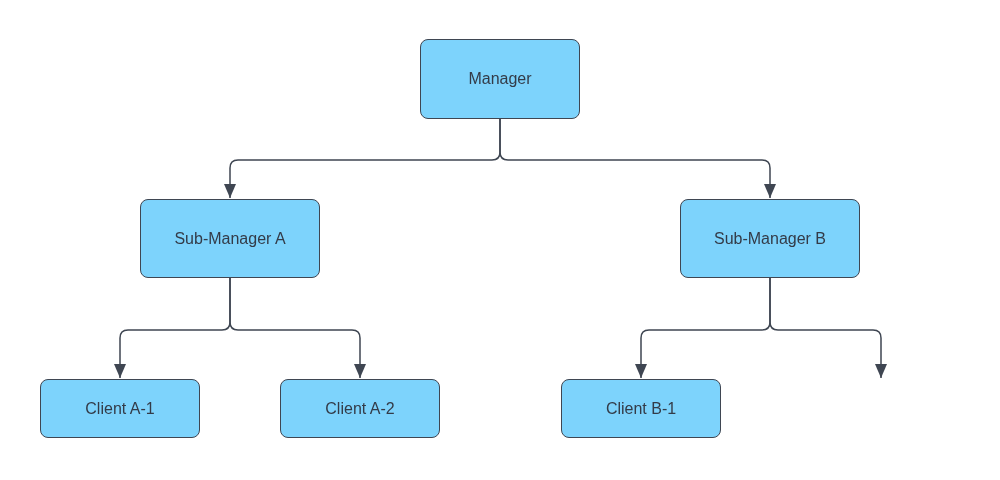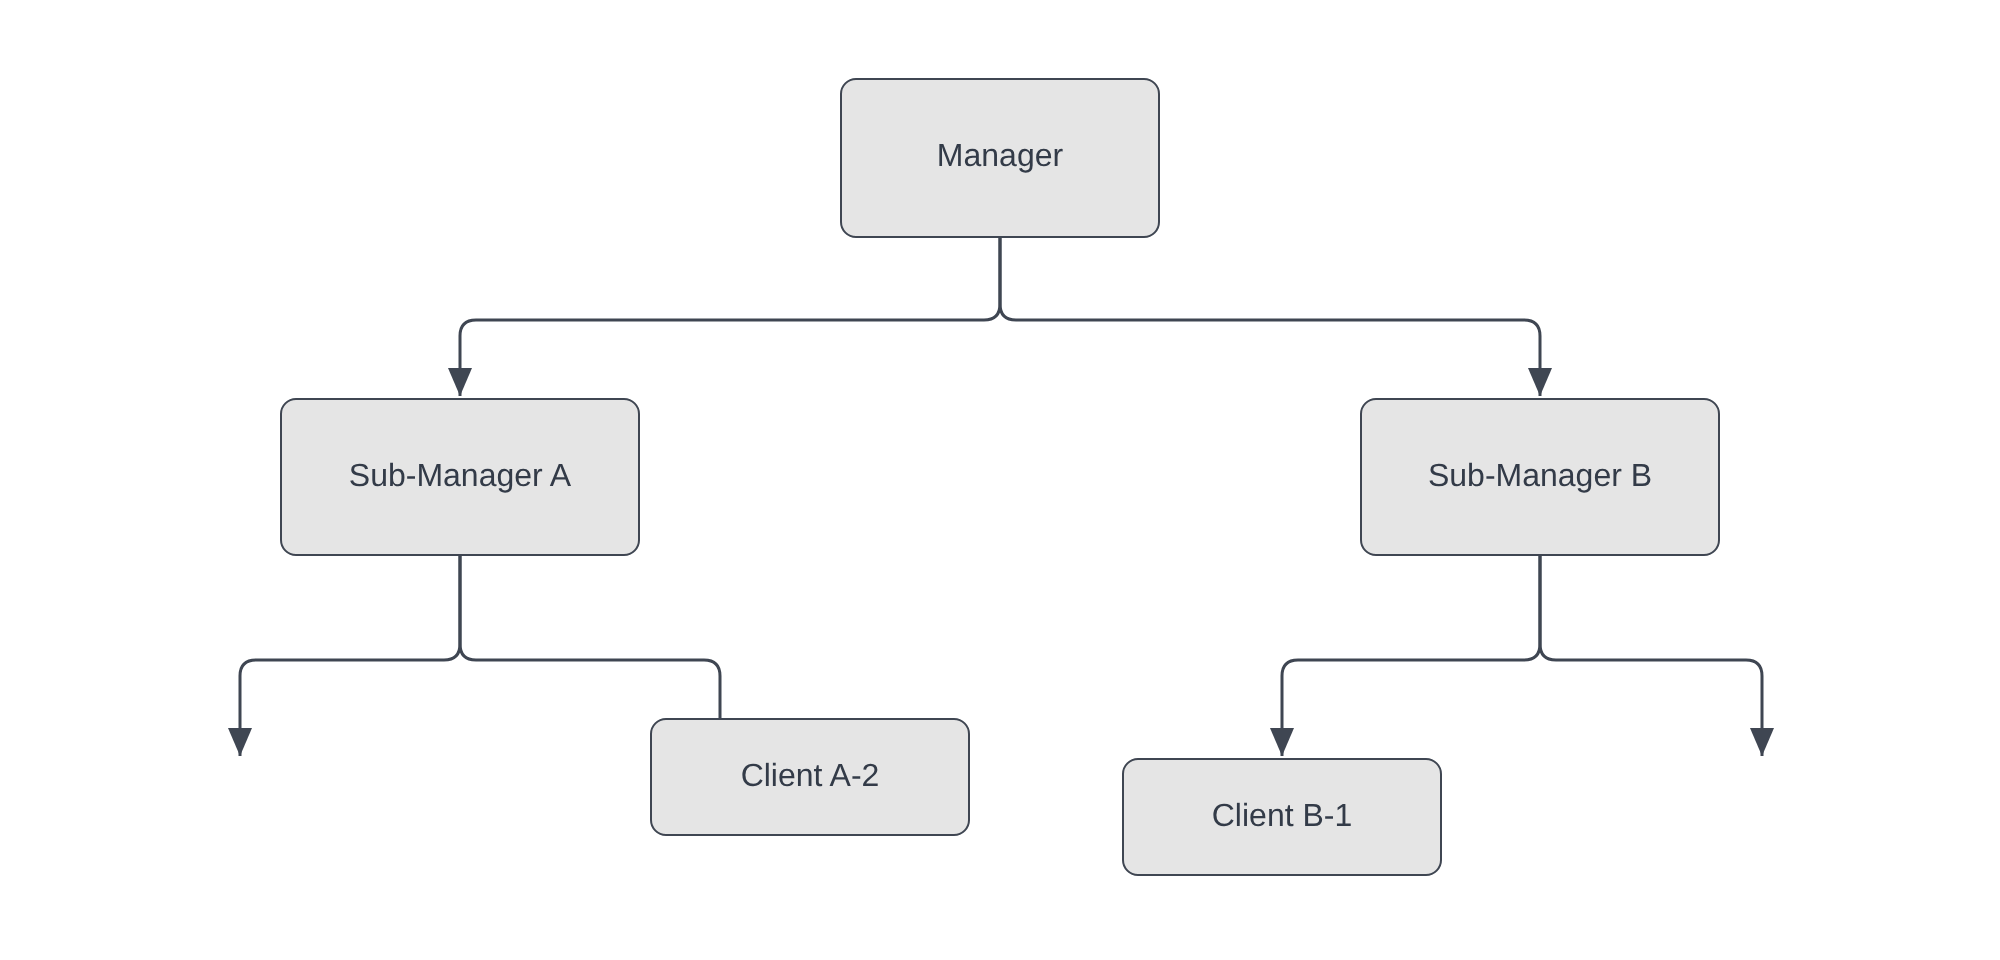--- a/index.html
+++ b/index.html
@@ -23,36 +23,36 @@
     height: 480px;
   }
   .edge-layer path.edge {
     fill: none;
     stroke: #3f4652;
     stroke-width: 1.5;
   }
   .node {
     position: absolute;
     box-sizing: border-box;
-    background: #e5e5e5;
+    background: #7dd3fc;
     border: 1.5px solid #3f4652;
     border-radius: 8px;
     display: flex;
     align-items: center;
     justify-content: center;
     color: #333b48;
     font-size: 16px;
     line-height: 1.2;
     text-align: center;
   }
   .node-manager   { left: 420px; top: 39px;  width: 160px; height: 80px; }
   .node-sub-a     { left: 140px; top: 199px; width: 180px; height: 79px; }
   .node-sub-b     { left: 680px; top: 199px; width: 180px; height: 79px; }
   .node-client-a1 { left: 40px;  top: 379px; width: 160px; height: 59px; }
-  .node-client-a2 { left: 280px; top: 359px; width: 160px; height: 59px; margin-left: 45px; }
+  .node-client-a2 { left: 280px; top: 379px; width: 160px; height: 59px; }
   .node-client-b1 { left: 561px; top: 379px; width: 160px; height: 59px; text-align: right; }
   .node-client-b2 { left: 801px; top: 379px; width: 160px; height: 59px; }
 </style>
 </head>
 <body>
 
 <div class="canvas">
 
   <svg class="edge-layer" viewBox="0 0 1000 480" xmlns="http://www.w3.org/2000/svg">
     <defs>
@@ -74,20 +74,23 @@
   </div>
 
   <div class="node node-sub-a">
     <span>Sub-Manager A</span>
   </div>
 
   <div class="node node-sub-b">
     <span>Sub-Manager B</span>
   </div>
 
+  <div class="node node-client-a1">
+    <span>Client A-1</span>
+  </div>
 
   <div class="node node-client-a2">
     <span>Client A-2</span>
   </div>
 
   <div class="node node-client-b1">
     <span>Client B-1</span>
   </div>
 
 

